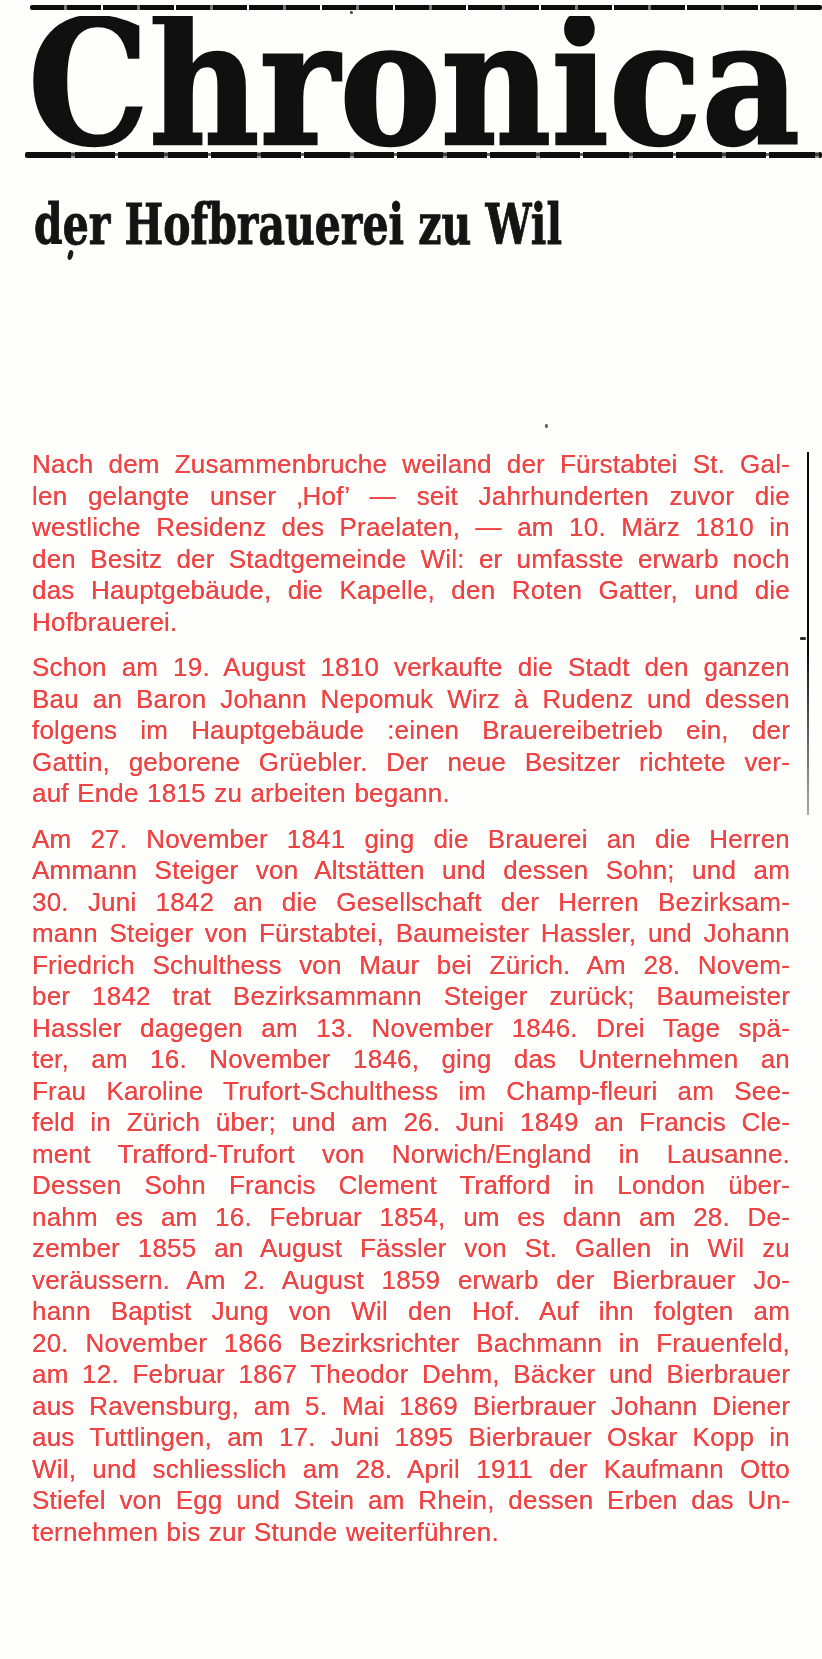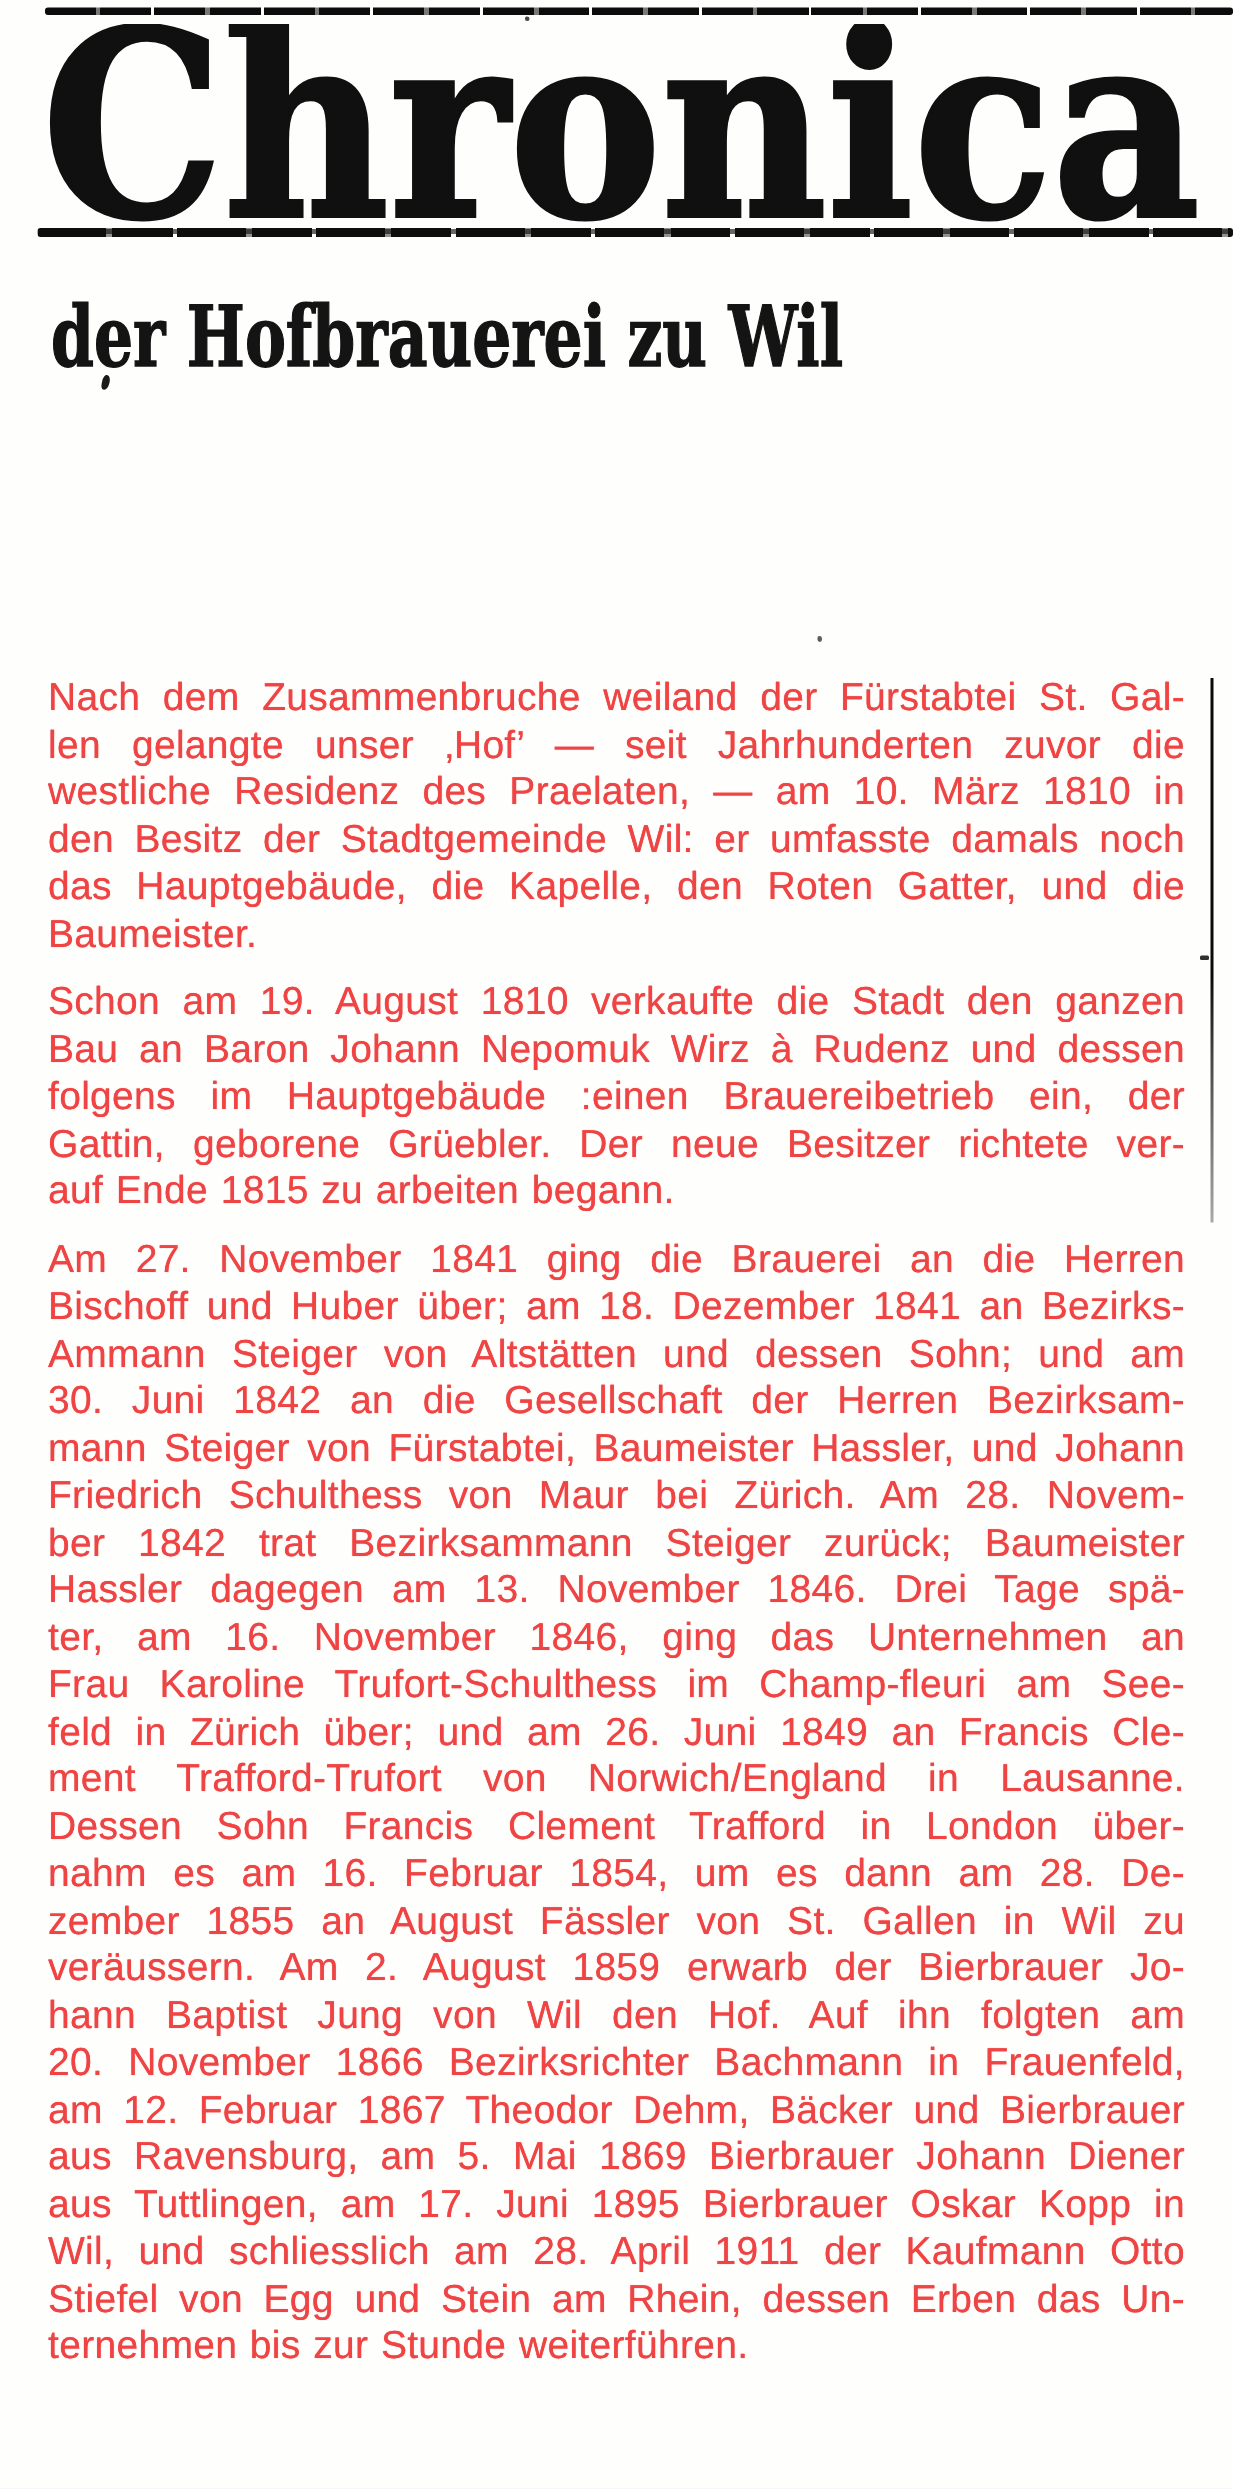--- a/index.html
+++ b/index.html
@@ -88,34 +88,33 @@
 
   <svg class="subtitle-svg" width="530" height="62" aria-hidden="true">
     <text x="0" y="48" font-family="DejaVu Serif, serif" font-size="56" font-weight="bold" fill="#141414" stroke="#141414" stroke-width="1" textLength="528" lengthAdjust="spacingAndGlyphs">der Hofbrauerei zu Wil</text>
   </svg>
 
   <div class="article">
       <div class="paragraph">
         <div class="line">Nach dem Zusammenbruche weiland der Fürstabtei St. Gal-</div>
         <div class="line">len gelangte unser ‚Hof’ — seit Jahrhunderten zuvor die</div>
         <div class="line">westliche Residenz des Praelaten, — am 10. März 1810 in</div>
-        <div class="line">den Besitz der Stadtgemeinde Wil: er umfasste damals noch</div>
+        <div class="line">den Besitz der Stadtgemeinde Wil: er umfasste erwarb noch</div>
         <div class="line">das Hauptgebäude, die Kapelle, den Roten Gatter, und die</div>
-        <div class="line last">Baumeister.</div>
+        <div class="line last">Hofbrauerei.</div>
       </div>
       <div class="paragraph">
         <div class="line">Schon am 19. August 1810 verkaufte die Stadt den ganzen</div>
         <div class="line">Bau an Baron Johann Nepomuk Wirz à Rudenz und dessen</div>
         <div class="line">folgens im Hauptgebäude :einen Brauereibetrieb ein, der</div>
         <div class="line">Gattin, geborene Grüebler. Der neue Besitzer richtete ver-</div>
         <div class="line last">auf Ende 1815 zu arbeiten begann.</div>
       </div>
       <div class="paragraph">
         <div class="line">Am 27. November 1841 ging die Brauerei an die Herren</div>
-        <div class="line">Bischoff und Huber über; am 18. Dezember 1841 an Bezirks-</div>
         <div class="line">Ammann Steiger von Altstätten und dessen Sohn; und am</div>
         <div class="line">30. Juni 1842 an die Gesellschaft der Herren Bezirksam-</div>
         <div class="line">mann Steiger von Fürstabtei, Baumeister Hassler, und Johann</div>
         <div class="line">Friedrich Schulthess von Maur bei Zürich. Am 28. Novem-</div>
         <div class="line">ber 1842 trat Bezirksammann Steiger zurück; Baumeister</div>
         <div class="line">Hassler dagegen am 13. November 1846. Drei Tage spä-</div>
         <div class="line">ter, am 16. November 1846, ging das Unternehmen an</div>
         <div class="line">Frau Karoline Trufort-Schulthess im Champ-fleuri am See-</div>
         <div class="line">feld in Zürich über; und am 26. Juni 1849 an Francis Cle-</div>
         <div class="line">ment Trafford-Trufort von Norwich/England in Lausanne.</div>

